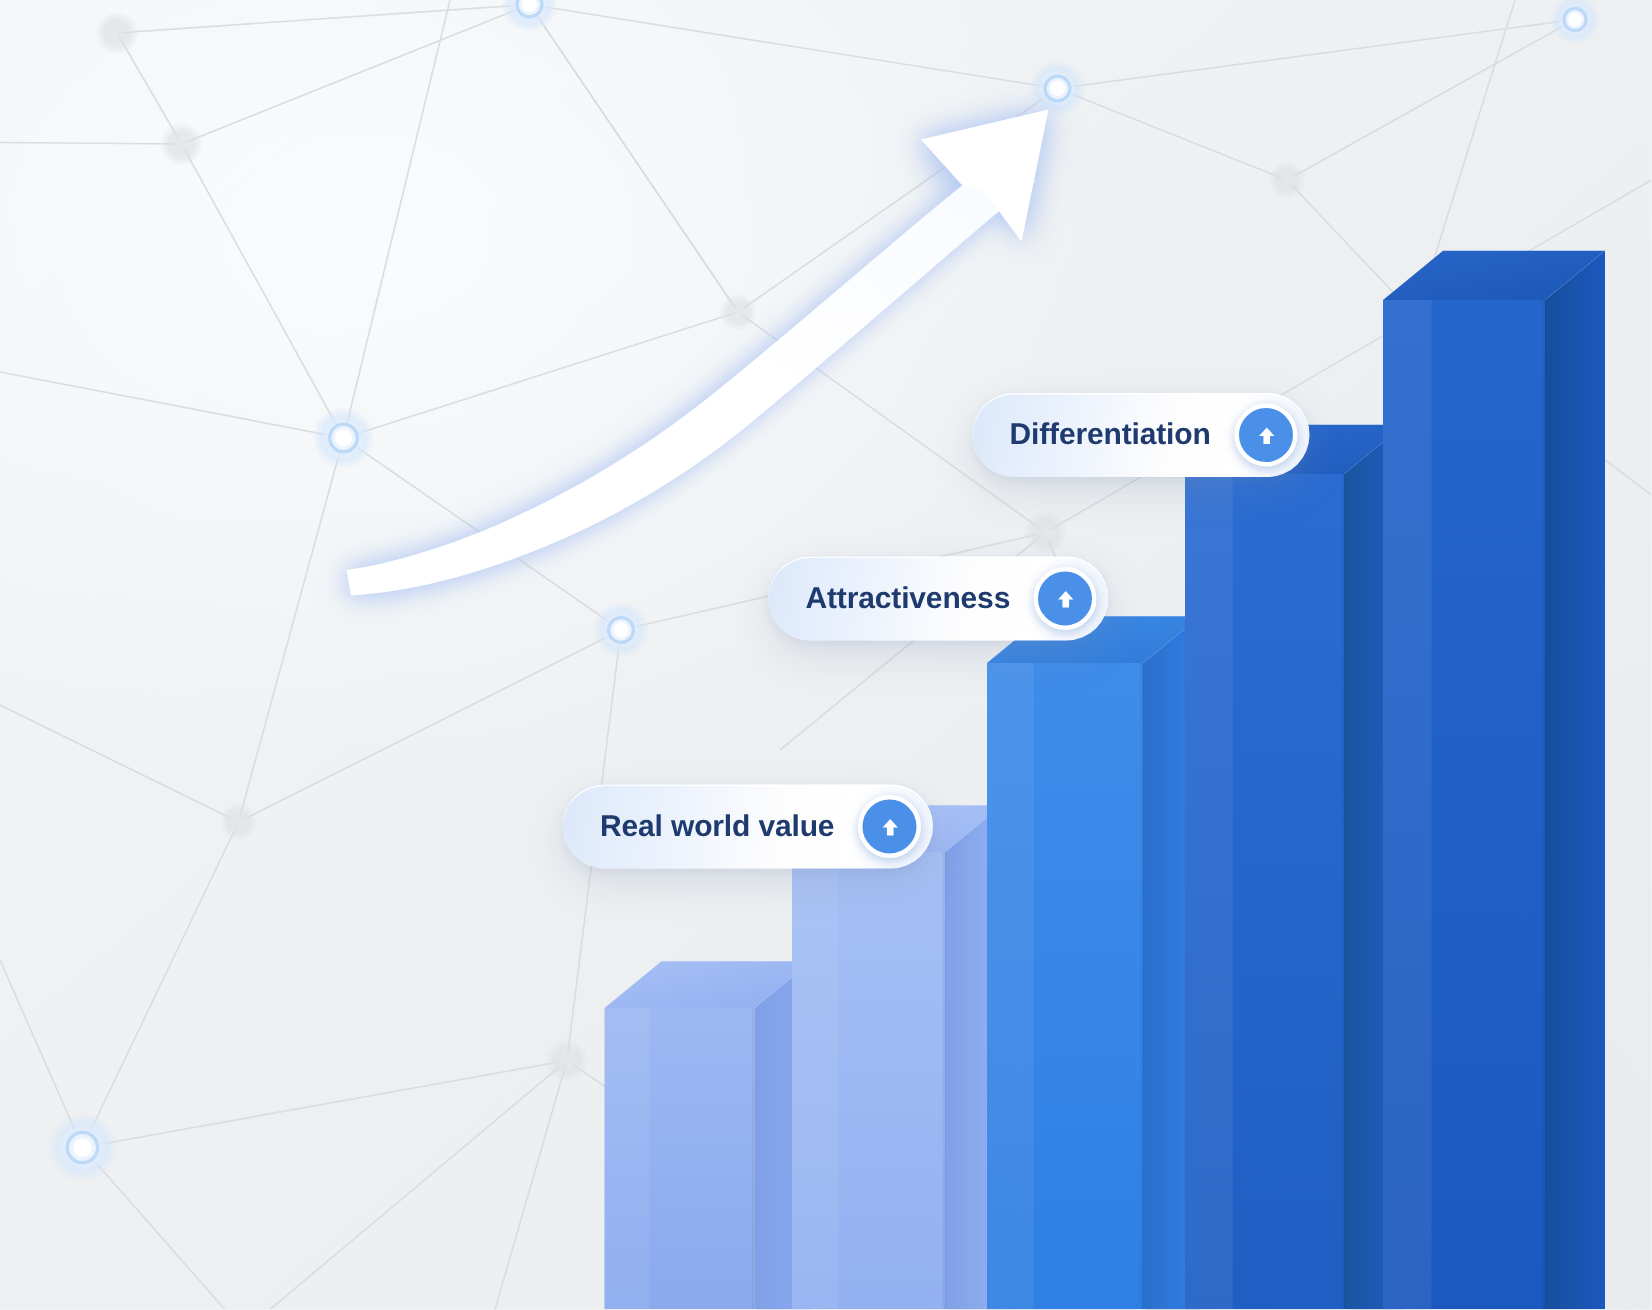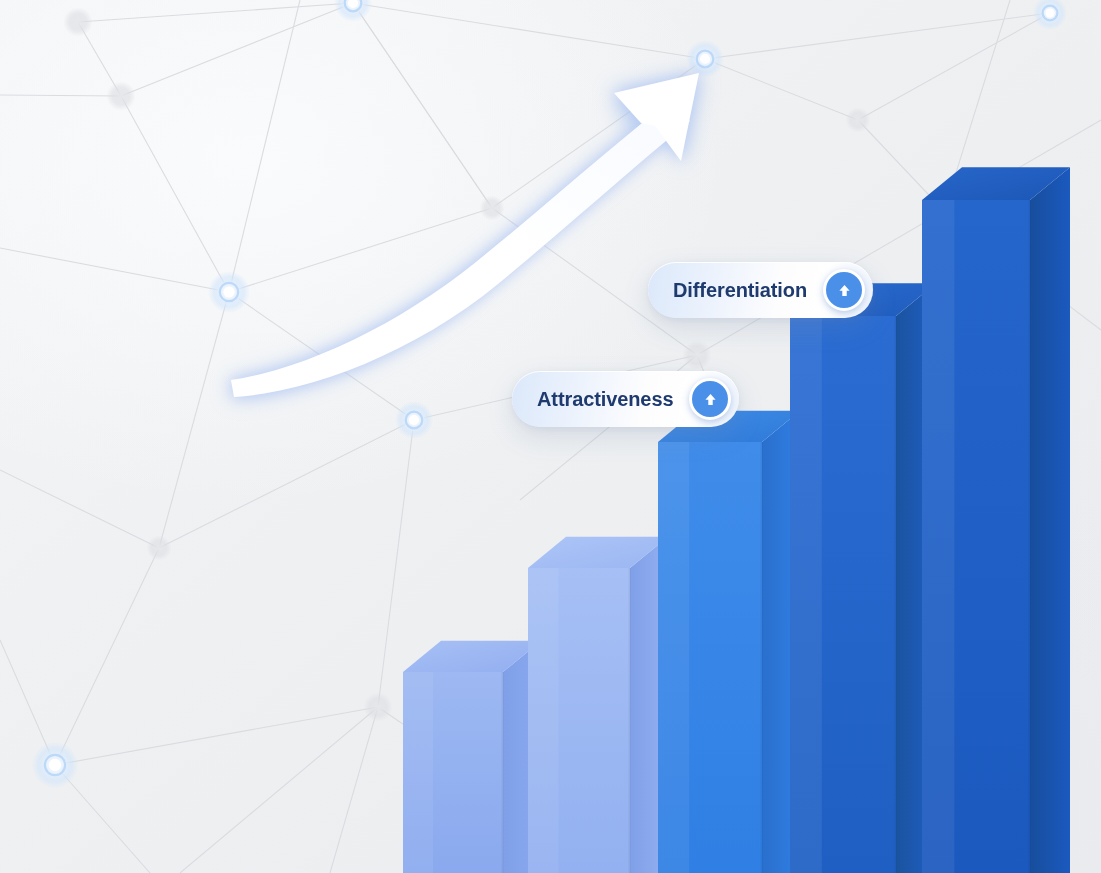--- a/index.html
+++ b/index.html
@@ -275,20 +275,28 @@
         <polygon points="1030,200 1070,167.2 1070,873 1030,873" fill="url(#gs4)"></polygon>
         <polygon points="922,200 1030,200 1070,167.2 962,167.2" fill="url(#gt4)"></polygon>
         <polygon points="922,200 1030,200 1030,873 922,873" fill="url(#gf4)"></polygon>
         <polygon points="922,200 954.4,200 954.4,873 922,873" fill="#ffffff" opacity="0.07"></polygon>
         <rect x="1028.5" y="200" width="2" height="673" fill="#000000" opacity="0.05"></rect>
       </g>
     </svg>
 
   <div class="pill-layer">
 
+    <div class="pill" style="left:375px;top:523px;">
+      <span class="pill-label">Real world value</span>
+      <span class="pill-btn">
+        <svg width="17" height="17" viewBox="0 0 20 20" aria-hidden="true">
+          <path d="M10 3.5 L16 10.2 L12.6 10.2 L12.6 16.5 L7.4 16.5 L7.4 10.2 L4 10.2 Z" fill="#ffffff"></path>
+        </svg>
+      </span>
+    </div>
 
     <div class="pill" style="left:512px;top:371px;">
       <span class="pill-label">Attractiveness</span>
       <span class="pill-btn">
         <svg width="17" height="17" viewBox="0 0 20 20" aria-hidden="true">
           <path d="M10 3.5 L16 10.2 L12.6 10.2 L12.6 16.5 L7.4 16.5 L7.4 10.2 L4 10.2 Z" fill="#ffffff"></path>
         </svg>
       </span>
     </div>
 

